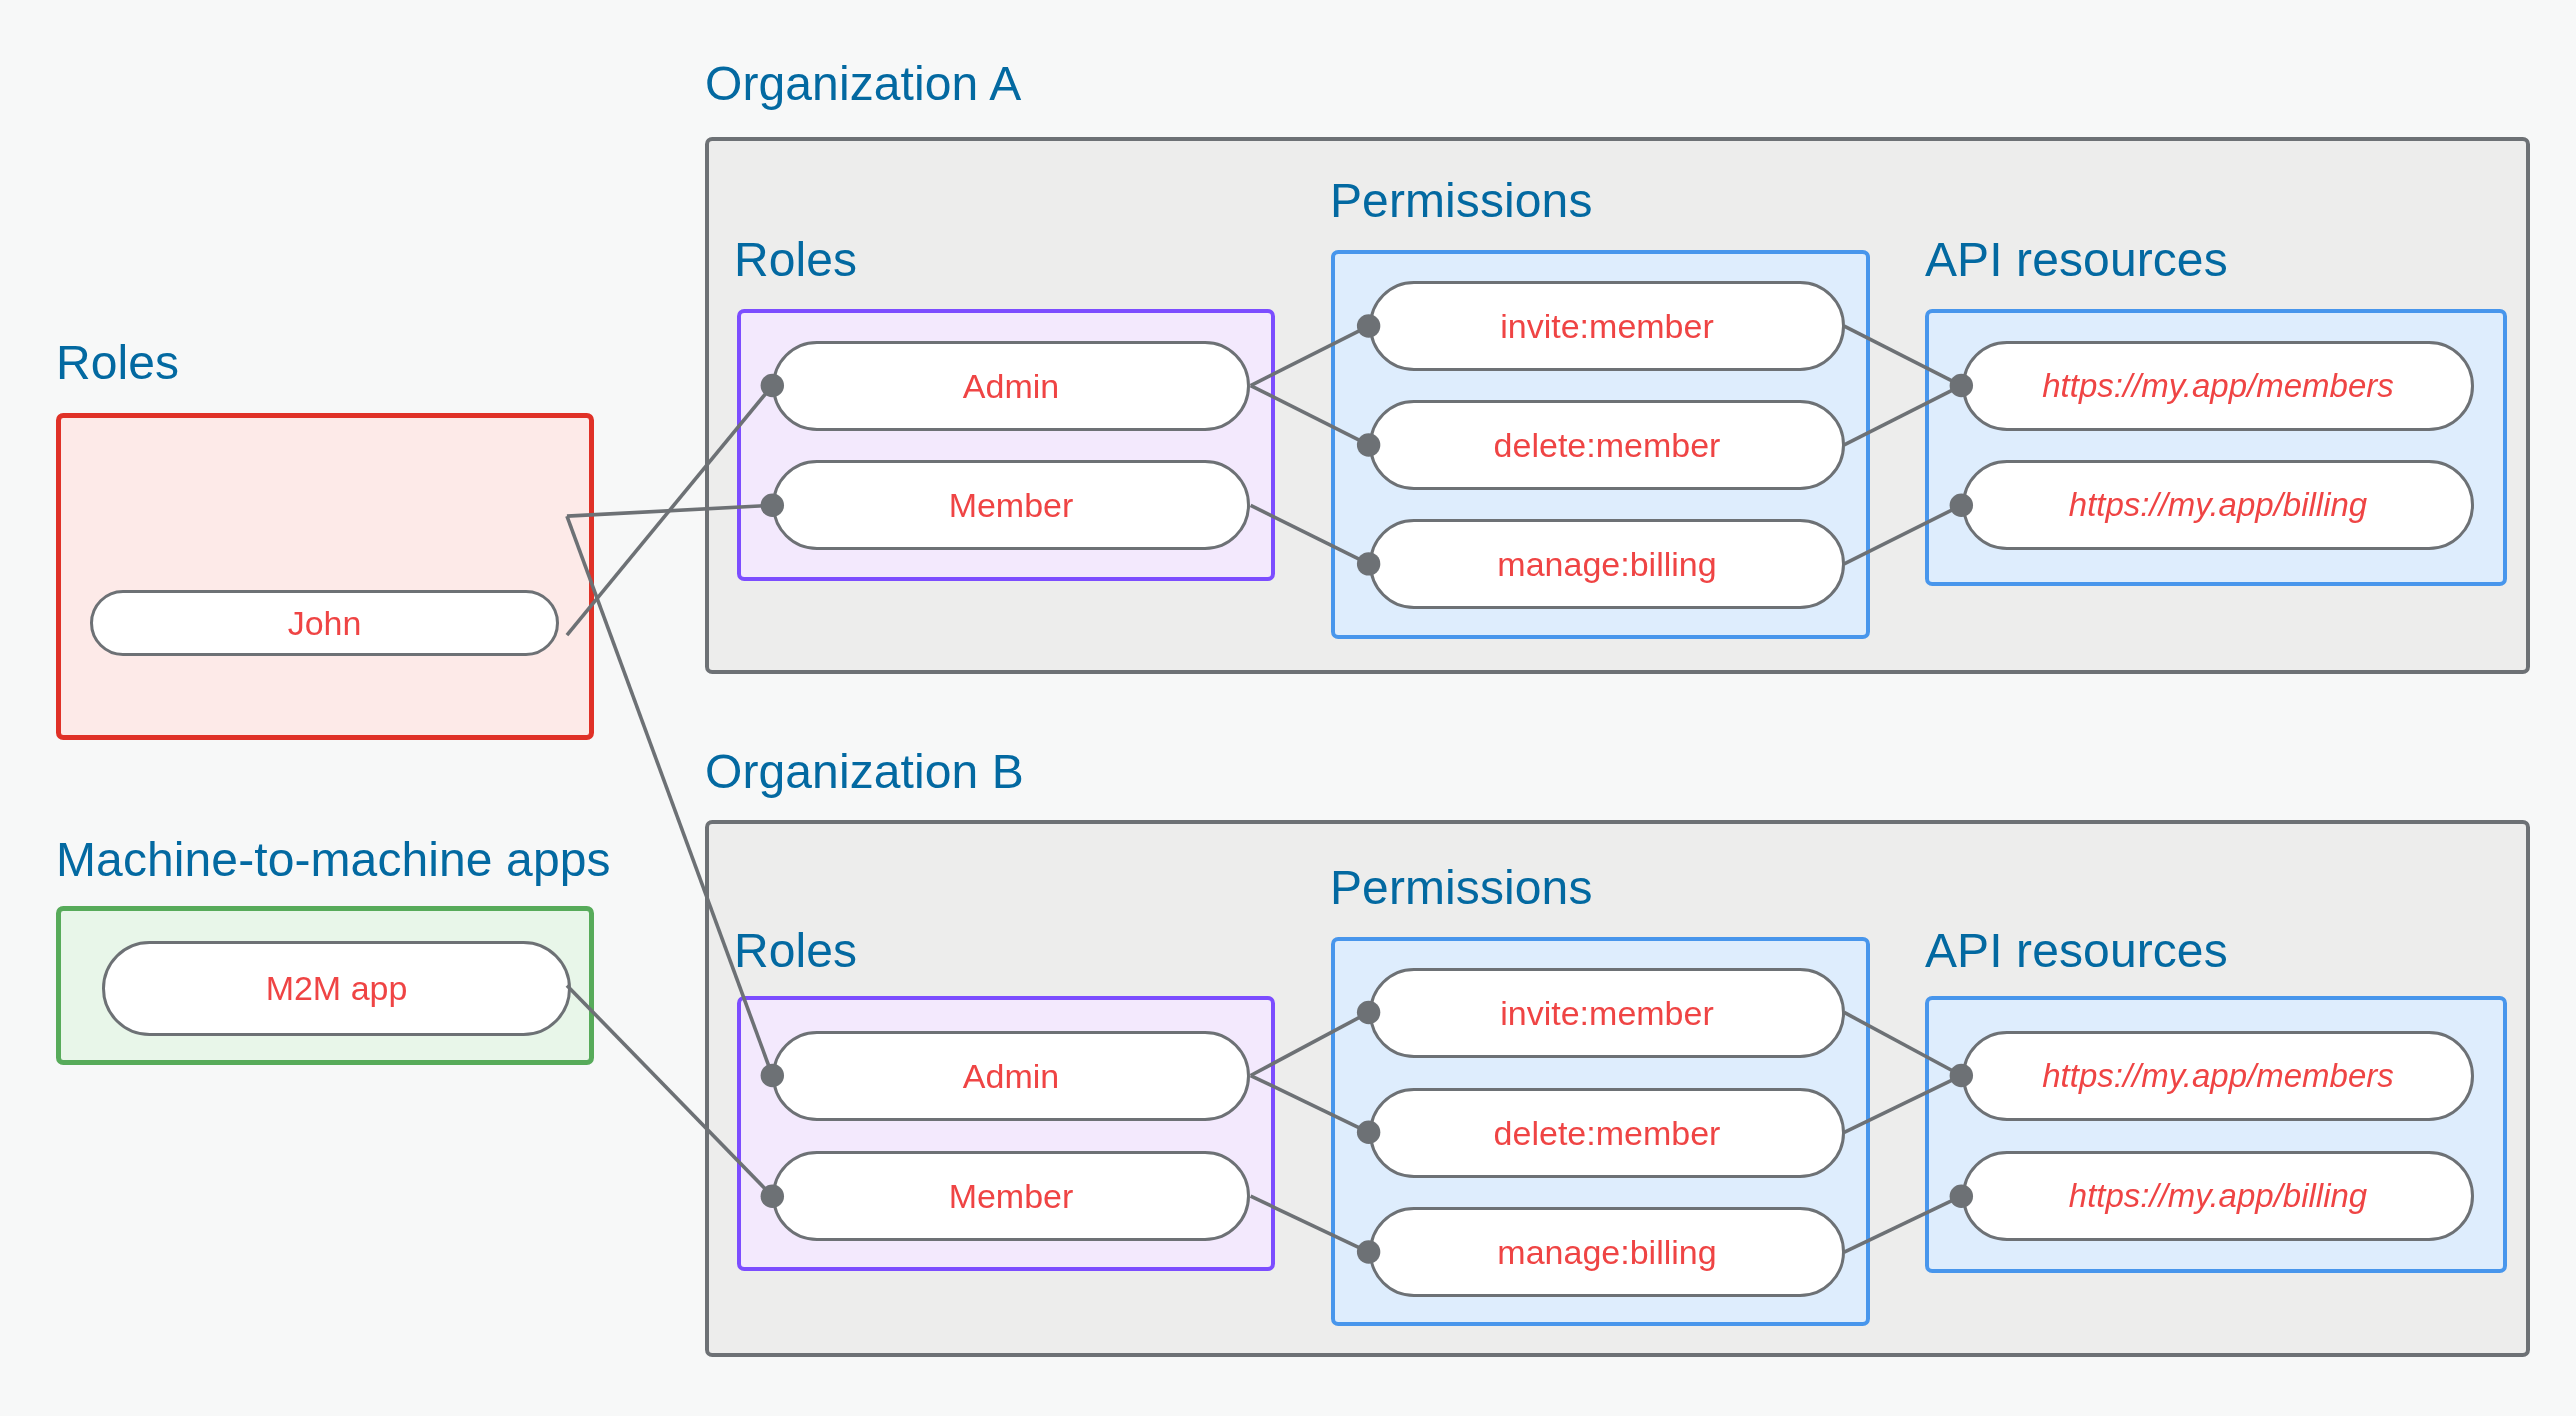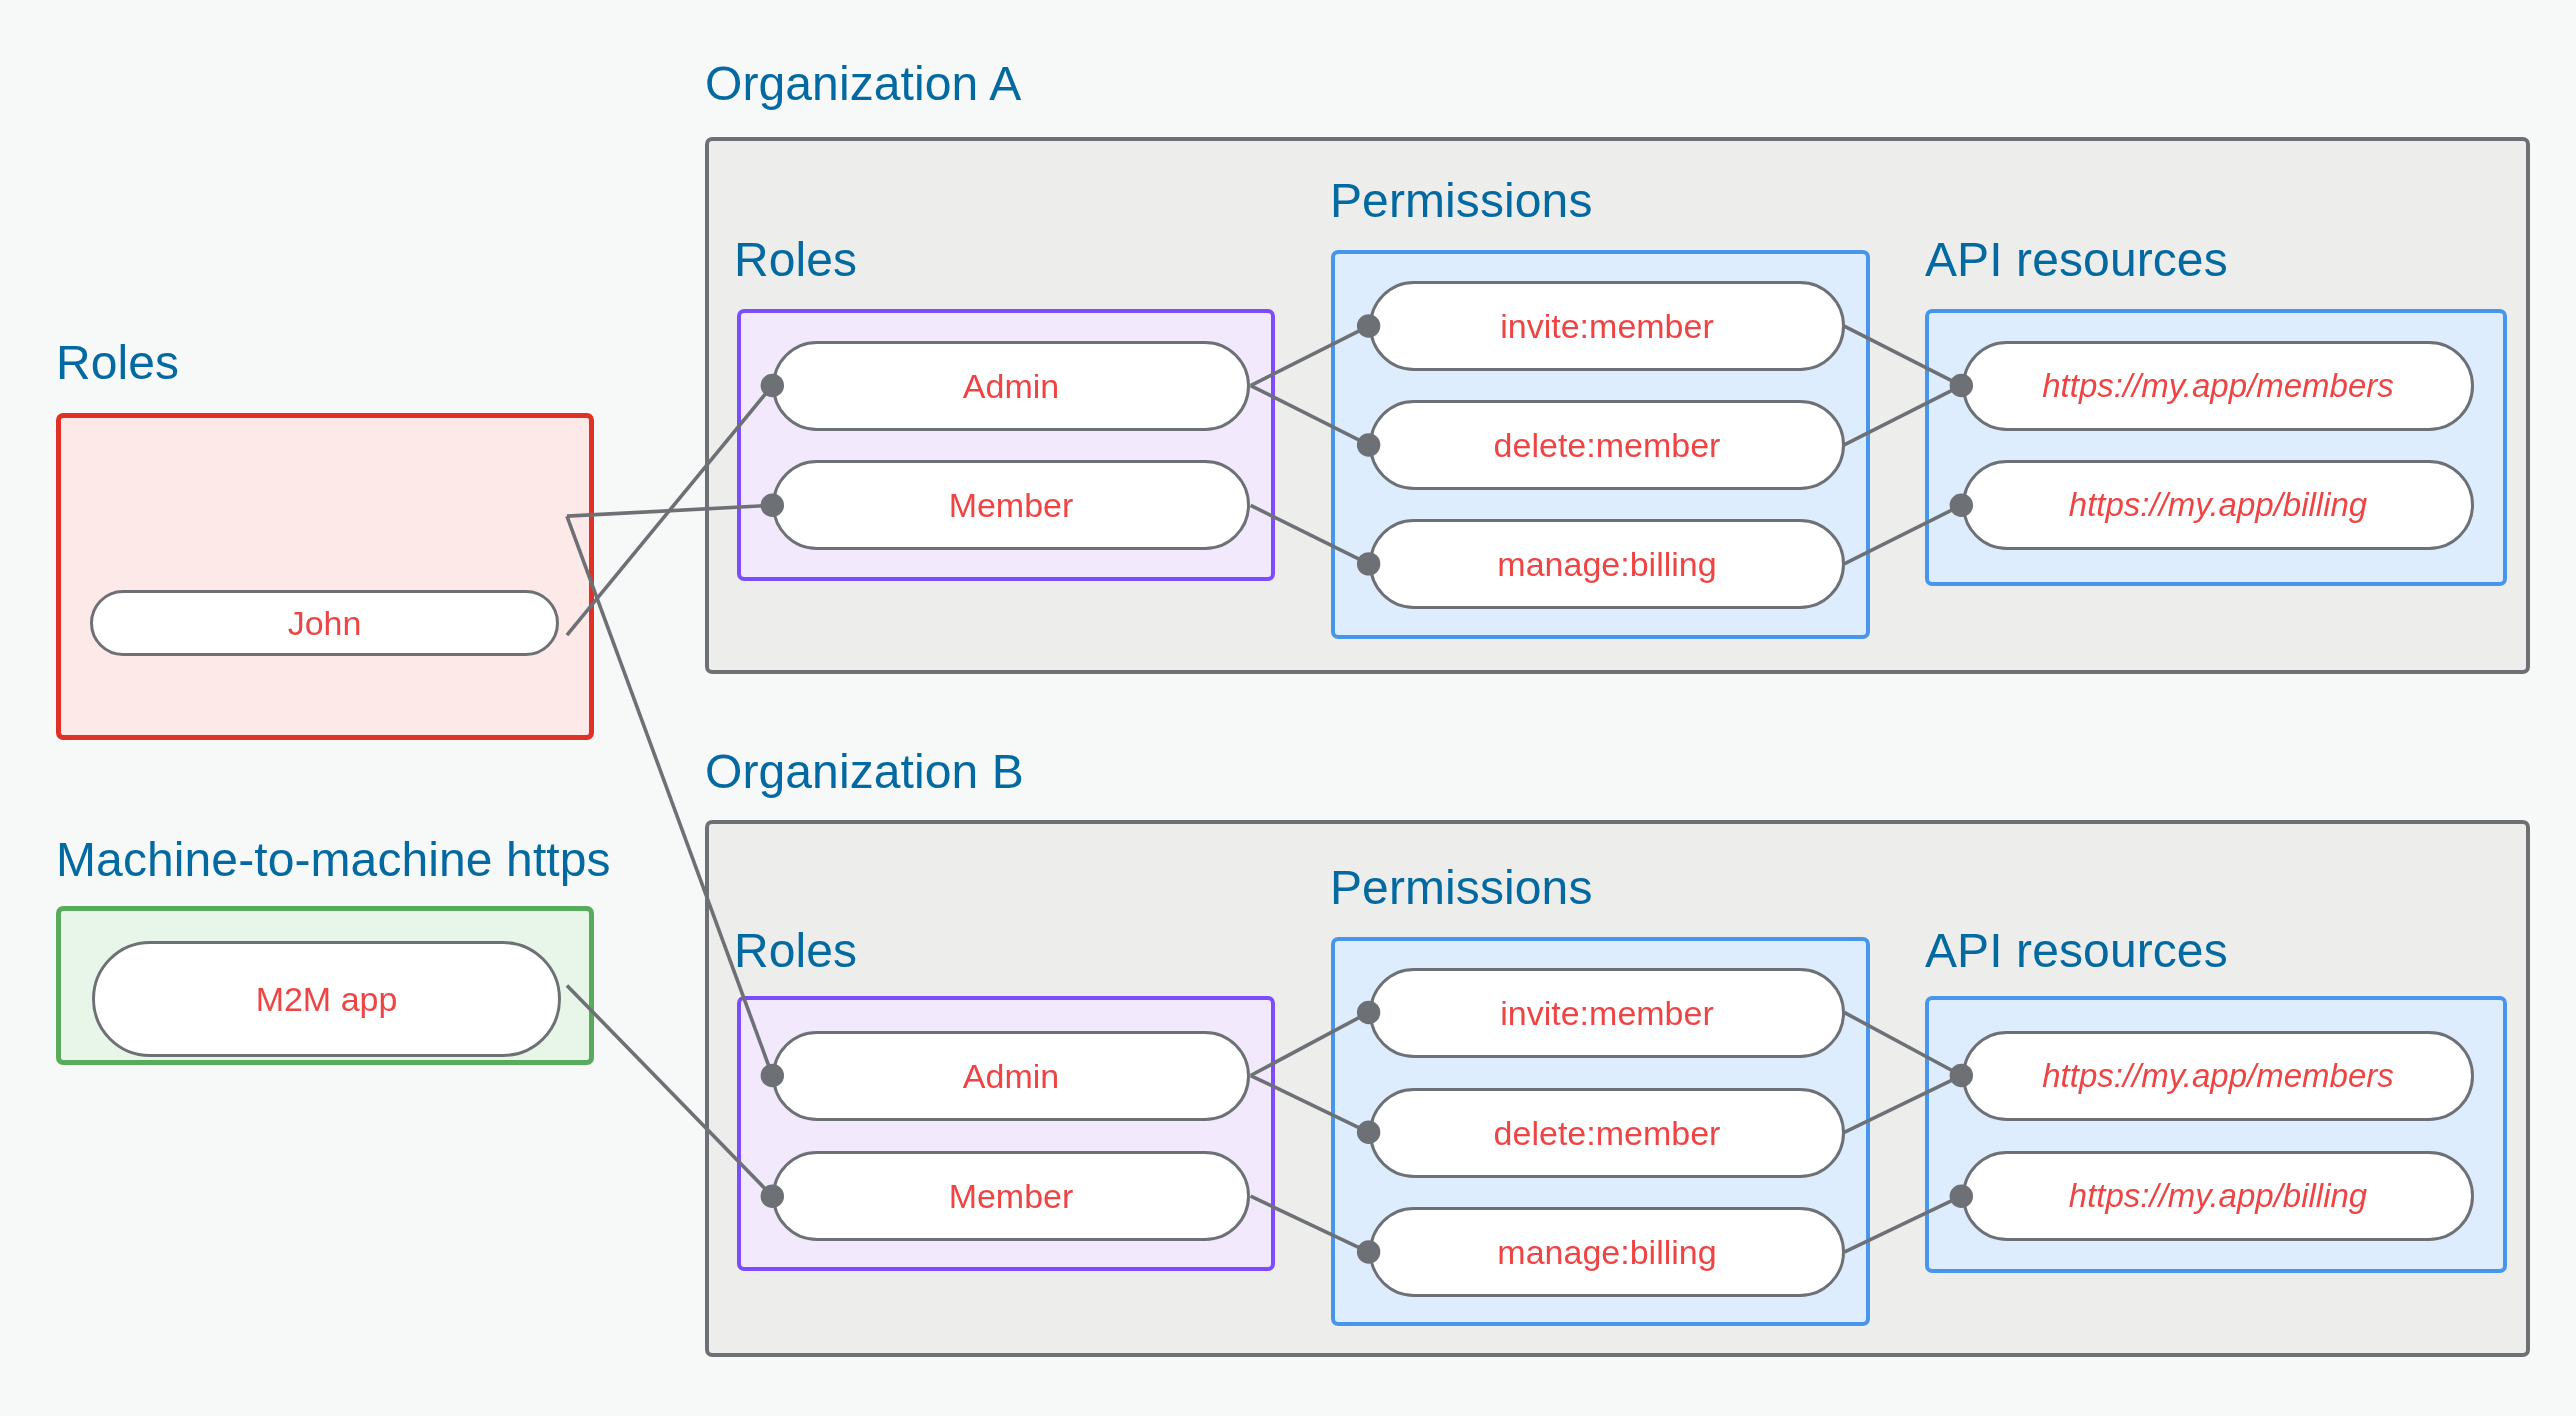--- a/index.html
+++ b/index.html
@@ -140,25 +140,25 @@
     </g>
   </svg>
 
   <div class="grp-label" style="left:56px; top:335px;">Roles</div>
 
   <div class="box box-users" style="left:56px; top:413px; width:538px; height:327px;"></div>
 
 
   <div class="pill" style="left:90px; top:590px; width:469px; height:66px;">John</div>
 
-  <div class="grp-label" style="left:56px; top:832px;">Machine-to-machine https</div>
+  <div class="grp-label" style="left:56px; top:832px;">Machine-to-machine apps</div>
 
   <div class="box box-m2m" style="left:56px; top:906px; width:538px; height:159px;"></div>
 
-  <div class="pill" style="left:92px; top:941px; width:469px; height:116px;">M2M app</div>
+  <div class="pill" style="left:102px; top:941px; width:469px; height:95px;">M2M app</div>
 
   <div class="grp-label" style="left:705px; top:56px;">Organization A</div>
 
   <div class="box box-org" style="left:705px; top:137px; width:1825px; height:537px;"></div>
 
   <div class="grp-label" style="left:734px; top:232px;">Roles</div>
 
   <div class="box box-roles" style="left:737px; top:309px; width:538px; height:272px;"></div>
 
   <div class="pill" style="left:772px; top:341px; width:478px; height:90px;">Admin</div>

